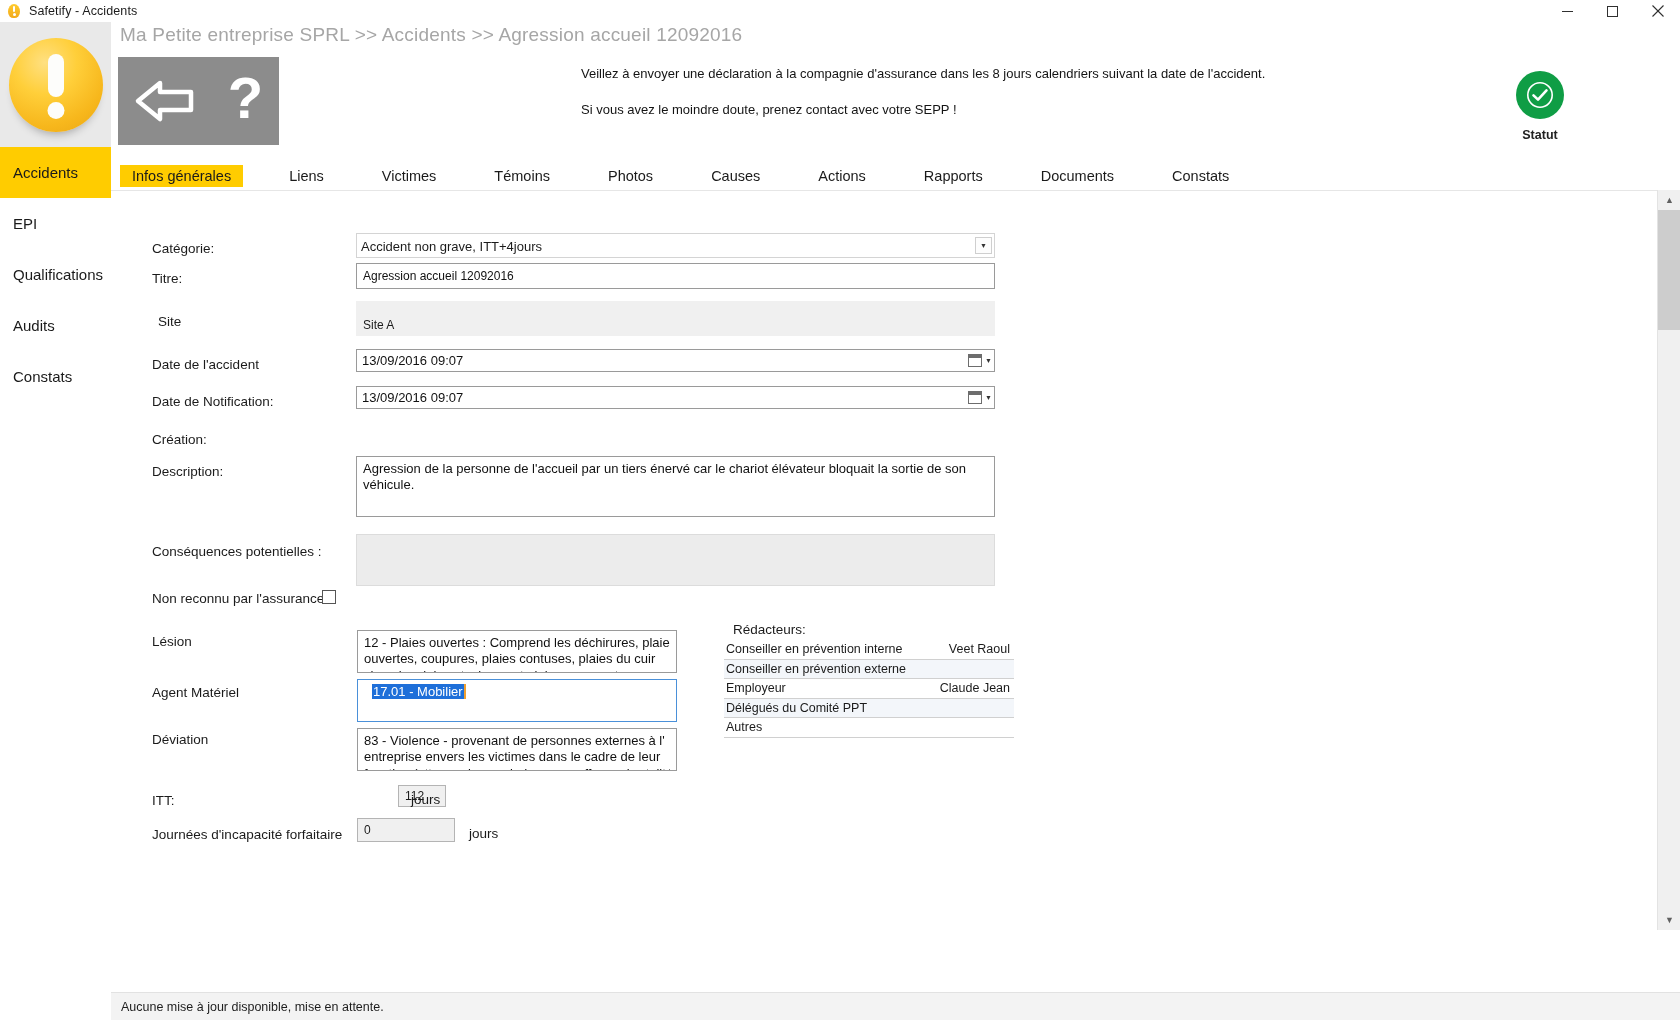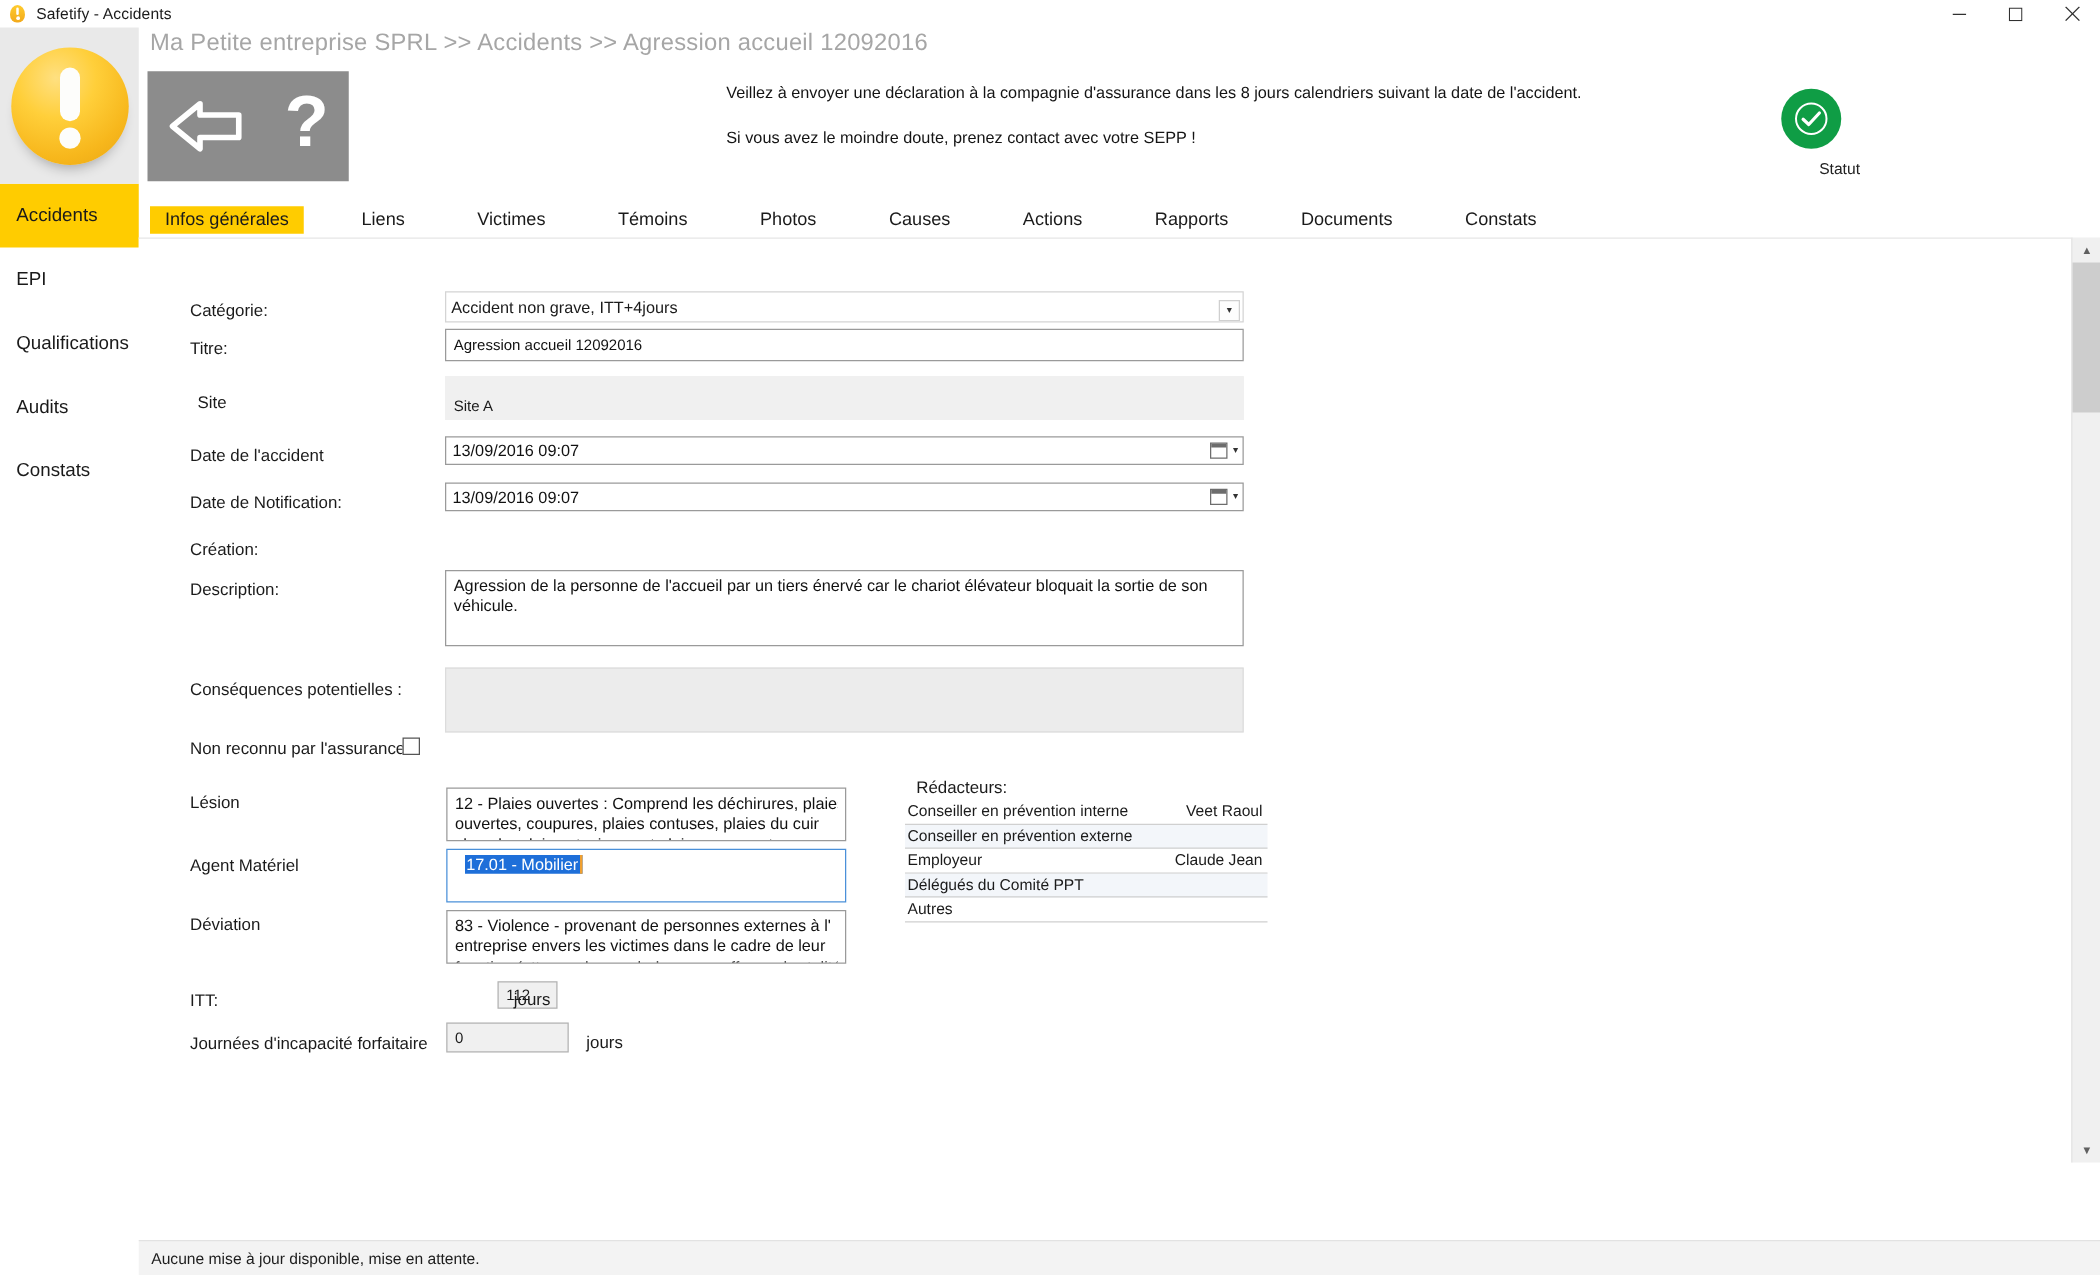--- a/index.html
+++ b/index.html
@@ -89,22 +89,22 @@
   }
   #navbtns .nb { color: #ffffff; display: flex; align-items: center; justify-content: center; }
   #navbtns .qm { font-size: 58px; line-height: 1; font-weight: 700; margin-top: -6px; font-family: "Liberation Sans", sans-serif; }
 
   #notice {
     position: absolute; left: 581px; top: 66px; width: 760px;
   }
   #notice p { margin: 0 0 21px 0; font-size: 13px; color: #141414; }
 
   #status-wrap {
-    position: absolute; left: 1410px; top: 71px;
-    width: 78px; text-align: right;
+    position: absolute; left: 1501px; top: 71px;
+    width: 78px; text-align: center; font-weight: bold;
   }
   #status-wrap .badge {
     width: 48px; height: 48px; border-radius: 50%;
     background: #0f9d45; margin: 0 auto;
     display: flex; align-items: center; justify-content: center;
   }
   #status-wrap .slabel { font-size: 12.5px; color: #222; margin-top: 9px; }
 
   
   #tabs {
@@ -142,21 +142,21 @@
     font-size: 12px; color: #111;
     background: #ffffff;
     border: 1px solid #9a9a9a;
     padding: 3px 6px;
     display: flex; align-items: center;
   }
   .field.readonly { background: #f0f0f0; border-color: #f0f0f0; color: #1b1b1b; }
 
   .combo {
     position: absolute; border: 1px solid #d4d4d4; background: #fff;
-    display: flex; align-items: flex-end; justify-content: flex-end;
+    display: flex; align-items: center; justify-content: flex-end;
   }
   .combo .cb-txt {
     position: absolute; left: 4px; top: 50%; transform: translateY(-50%);
     font-size: 13px; color: #1b1b1b;
   }
   .combo .cb-arrow {
     width: 17px; height: 17px; margin-right: 2px;
     border: 1px solid #cfcfcf; background: #fdfdfd;
     display: flex; align-items: center; justify-content: center;
     font-size: 7px; color: #333;

